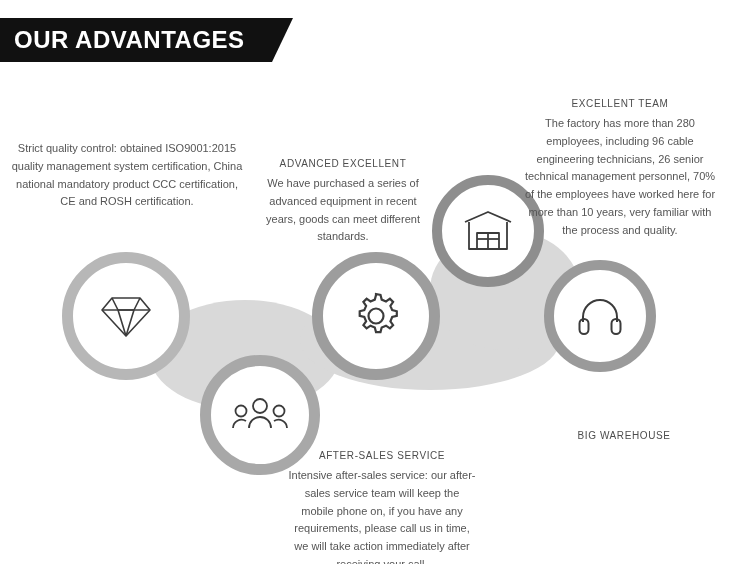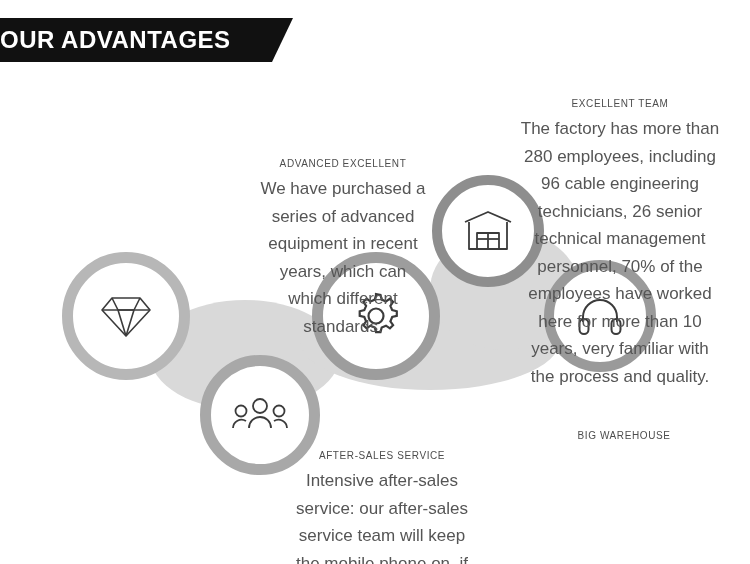--- a/index.html
+++ b/index.html
@@ -25,20 +25,21 @@
     width: 272px;
     background: #111111;
     display: flex;
     align-items: center;
   }
   .header-banner .title {
     color: #ffffff;
     font-size: 24px;
     font-weight: bold;
     letter-spacing: 0.5px;
+    padding-left: 14px;
     white-space: nowrap;
     text-align: right;
   }
   .header-banner .notch {
     position: absolute;
     right: -21px;
     top: 0;
     width: 0;
     height: 0;
     border-top: 44px solid #111111;
@@ -75,21 +76,21 @@
   
   .block { position: absolute; }
   .block .heading {
     font-size: 10px;
     letter-spacing: 0.6px;
     color: #4d4d4d;
     margin-bottom: 6px;
     white-space: nowrap;
   }
   .block .body {
-    font-size: 17px;
+    font-size: 11px;
     line-height: 1.62;
     color: #555555;
   }
   .align-center { text-align: center; }
 
   .b-quality   { left: 8px;   top: 140px; width: 238px; }
   .b-equipment { left: 258px; top: 158px; width: 170px; }
   .b-team      { left: 520px; top: 98px;  width: 200px; }
   .b-service   { left: 288px; top: 450px; width: 188px; }
   .b-warehouse { left: 520px; top: 430px; width: 208px; }
@@ -167,25 +168,26 @@
       <g fill="none" stroke="#3b3b3b" stroke-width="2">
         <path d="M6 28 L6 23 a17 17 0 0 1 34 0 L40 28"></path>
         <rect x="2.5" y="25" width="9" height="15" rx="4.5"></rect>
         <rect x="34.5" y="25" width="9" height="15" rx="4.5"></rect>
       </g>
     </svg>
   </span>
 </div>
 
 <div class="block b-quality align-center">
+  <div class="body">Strict quality control: obtained ISO9001:2015 quality management system certification, China national mandatory product CCC certification, CE and ROSH certification.</div>
 </div>
 
 <div class="block b-equipment align-center">
   <div class="heading">ADVANCED EXCELLENT</div>
-  <div class="body">We have purchased a series of advanced equipment in recent years, which can which different standards.</div>
+  <div class="body">We have purchased a series of advanced equipment in recent years, goods can meet different standards.</div>
 </div>
 
 <div class="block b-team align-center">
   <div class="heading">EXCELLENT TEAM</div>
   <div class="body">The factory has more than 280 employees, including 96 cable engineering technicians, 26 senior technical management personnel, 70% of the employees have worked here for more than 10 years, very familiar with the process and quality.</div>
 </div>
 
 <div class="block b-service align-center">
   <div class="heading">AFTER-SALES SERVICE</div>
   <div class="body">Intensive after-sales service: our after-sales service team will keep the mobile phone on, if you have any requirements, please call us in time, we will take action immediately after receiving your call.</div>

